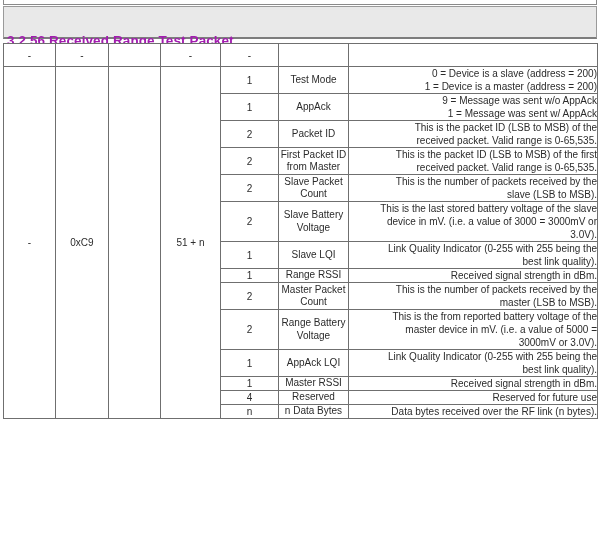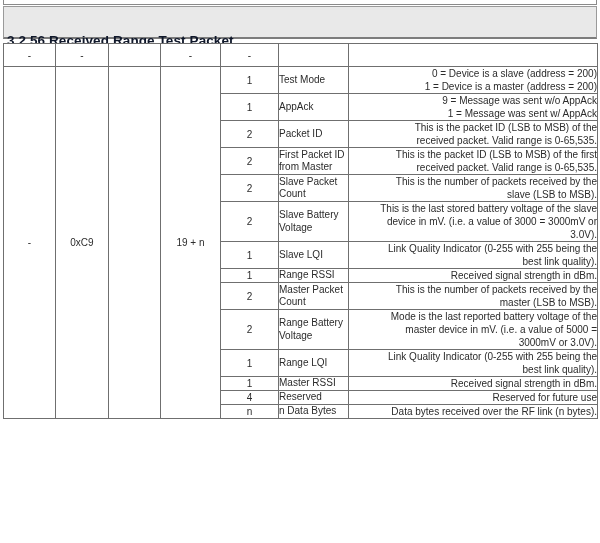--- a/index.html
+++ b/index.html
@@ -41,21 +41,21 @@
     border: 1px solid #9a9a9a;
     border-bottom: 2px solid #7d7d7d;
     display: flex;
     align-items: center;
   }
 
   #heading-text {
     padding-left: 3px;
     font-size: 13.5px;
     font-weight: bold;
-    color: #0f172a;
+    color: #a21caf;
     letter-spacing: 0.1px;
     white-space: nowrap;
     margin-top: 36px;
   }
 
   #packet-table {
     position: absolute;
     left: 3px;
     top: 43px;
     width: 594px;
@@ -75,20 +75,21 @@
 
   
   col.c1 { width: 52px; }
   col.c2 { width: 53px; }
   col.c3 { width: 52px; }
   col.c4 { width: 60px; }
   col.c5 { width: 58px; }
   col.c6 { width: 70px; }
   col.c7 { width: 249px; }
   td.namecell {
+    text-align: center;
     line-height: 1.25;
     padding: 3px 2px;
   }
   td.desc {
     text-align: right;
     padding: 3px 5px 3px 6px;
     line-height: 1.3;
   }
   td.hdr {
     height: 22px;
@@ -132,21 +133,21 @@
         <td class="hdr"></td>
         <td class="hdr">-</td>
         <td class="hdr">-</td>
         <td class="hdr"></td>
         <td class="hdr"></td>
       </tr>
       <tr>
         <td class="spancell" rowspan="14">-</td>
         <td class="spancell" rowspan="14">0xC9</td>
         <td class="spancell" rowspan="14"></td>
-        <td class="spancell" rowspan="14">19 + n</td>
+        <td class="spancell" rowspan="14">51 + n</td>
         <td class="sizecell">1</td>
         <td class="namecell">Test Mode</td>
         <td class="desc">
           <span class="desc-line">0 = Device is a slave (address = 200)</span>
           <span class="desc-line">1 = Device is a master (address = 200)</span>
         </td>
       </tr>
       <tr>
         <td class="sizecell">1</td>
         <td class="namecell">AppAck</td>
@@ -208,28 +209,28 @@
         <td class="namecell">Master Packet Count</td>
         <td class="desc">
           <span class="desc-line">This is the number of packets received by the</span>
           <span class="desc-line">master (LSB to MSB).</span>
         </td>
       </tr>
       <tr>
         <td class="sizecell">2</td>
         <td class="namecell">Range Battery Voltage</td>
         <td class="desc">
-          <span class="desc-line">Mode is the last reported battery voltage of the</span>
+          <span class="desc-line">This is the from reported battery voltage of the</span>
           <span class="desc-line">master device in mV.  (i.e. a value of 5000 =</span>
           <span class="desc-line">3000mV or 3.0V).</span>
         </td>
       </tr>
       <tr>
         <td class="sizecell">1</td>
-        <td class="namecell">Range LQI</td>
+        <td class="namecell">AppAck LQI</td>
         <td class="desc">
           <span class="desc-line">Link Quality Indicator (0-255 with 255 being the</span>
           <span class="desc-line">best link quality).</span>
         </td>
       </tr>
       <tr>
         <td class="sizecell">1</td>
         <td class="namecell">Master RSSI</td>
         <td class="desc">
           <span class="desc-line">Received signal strength in dBm.</span>

